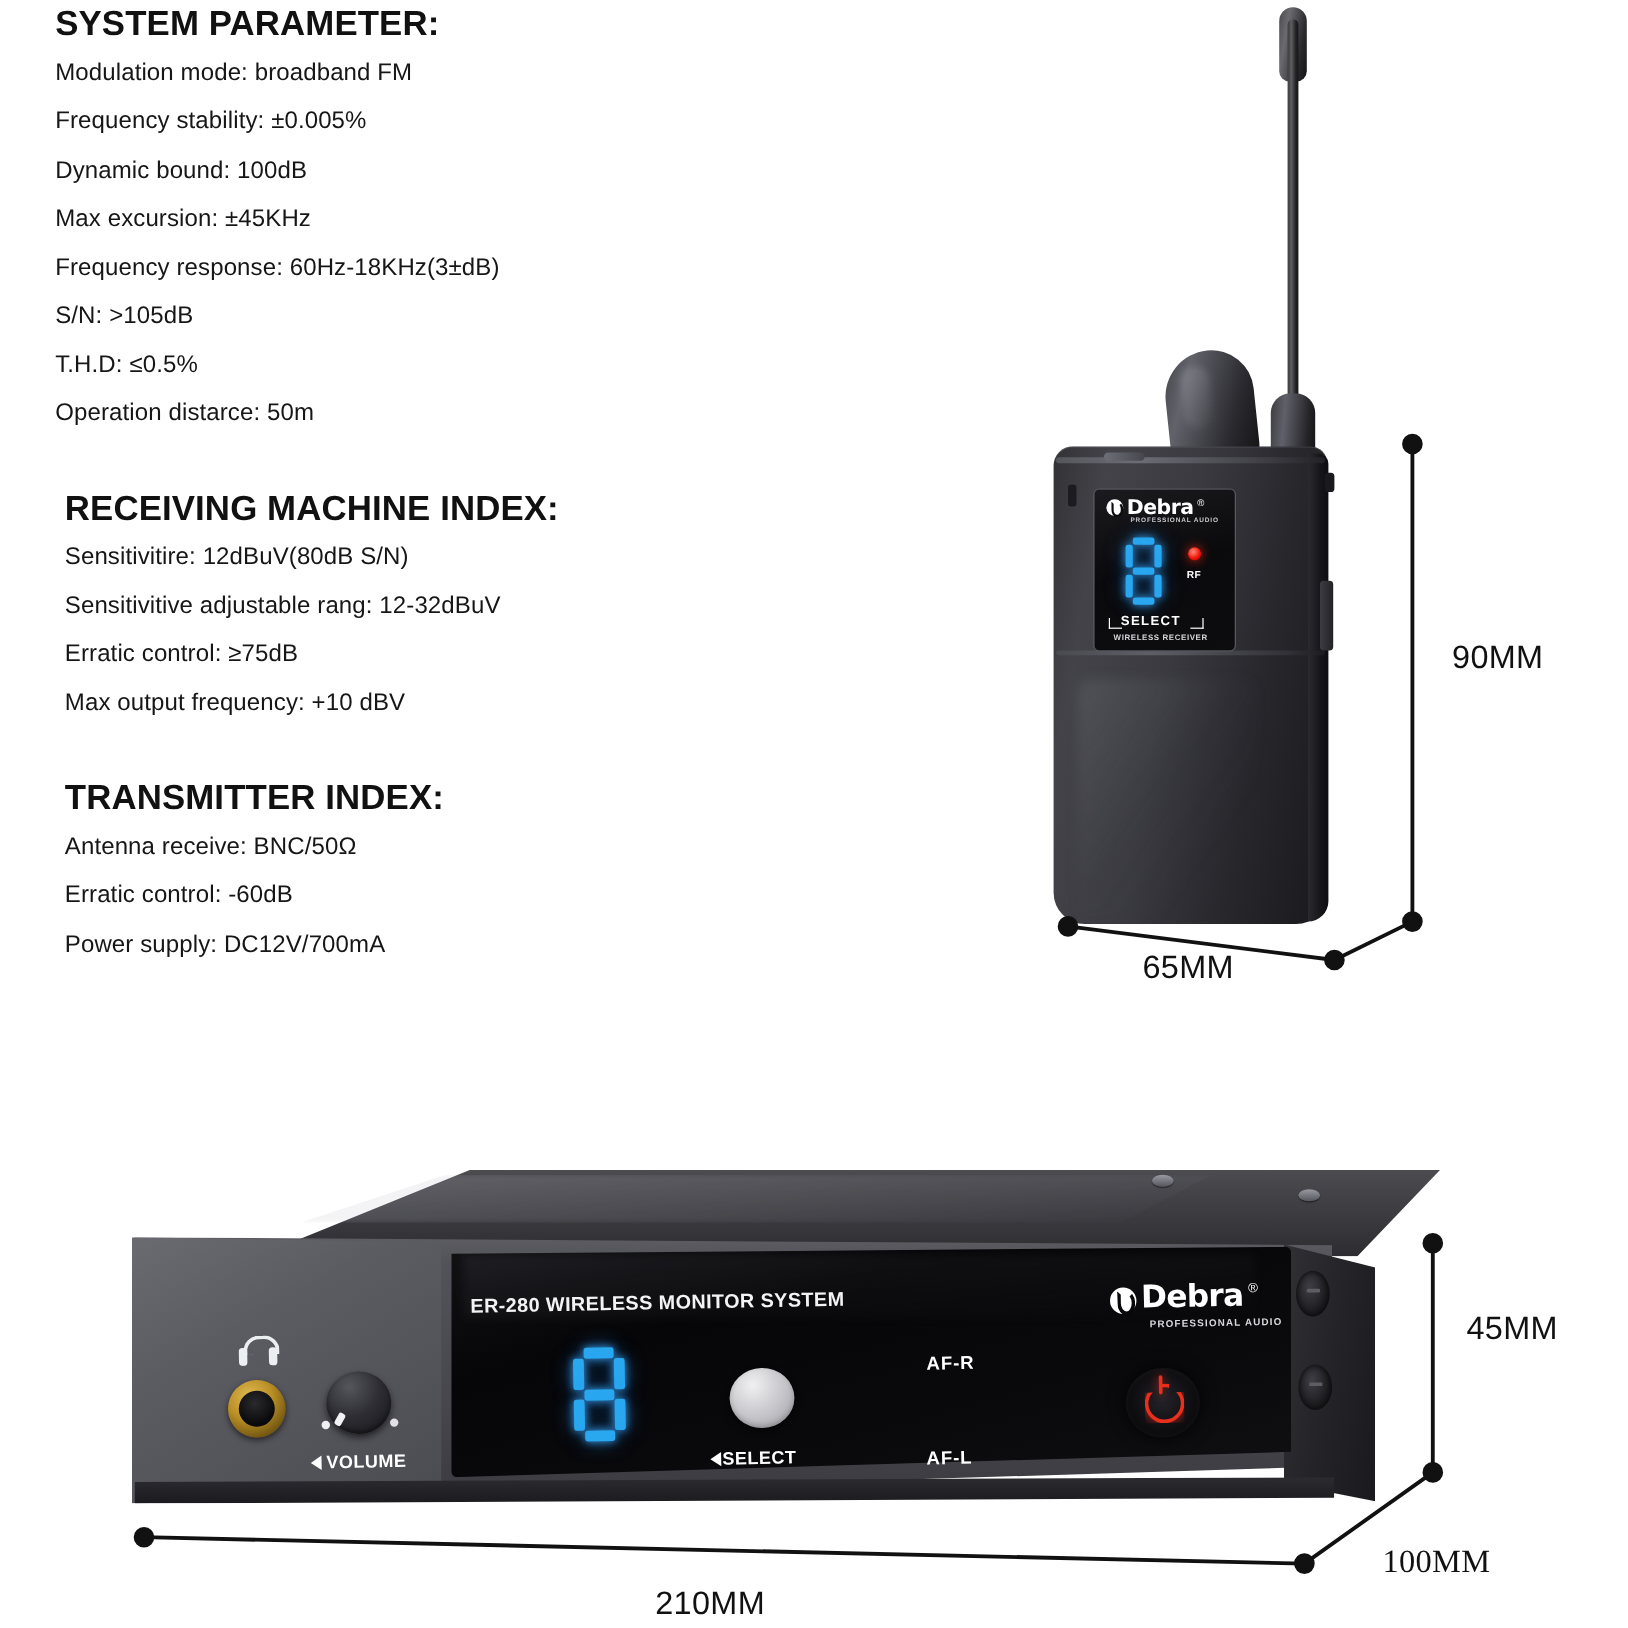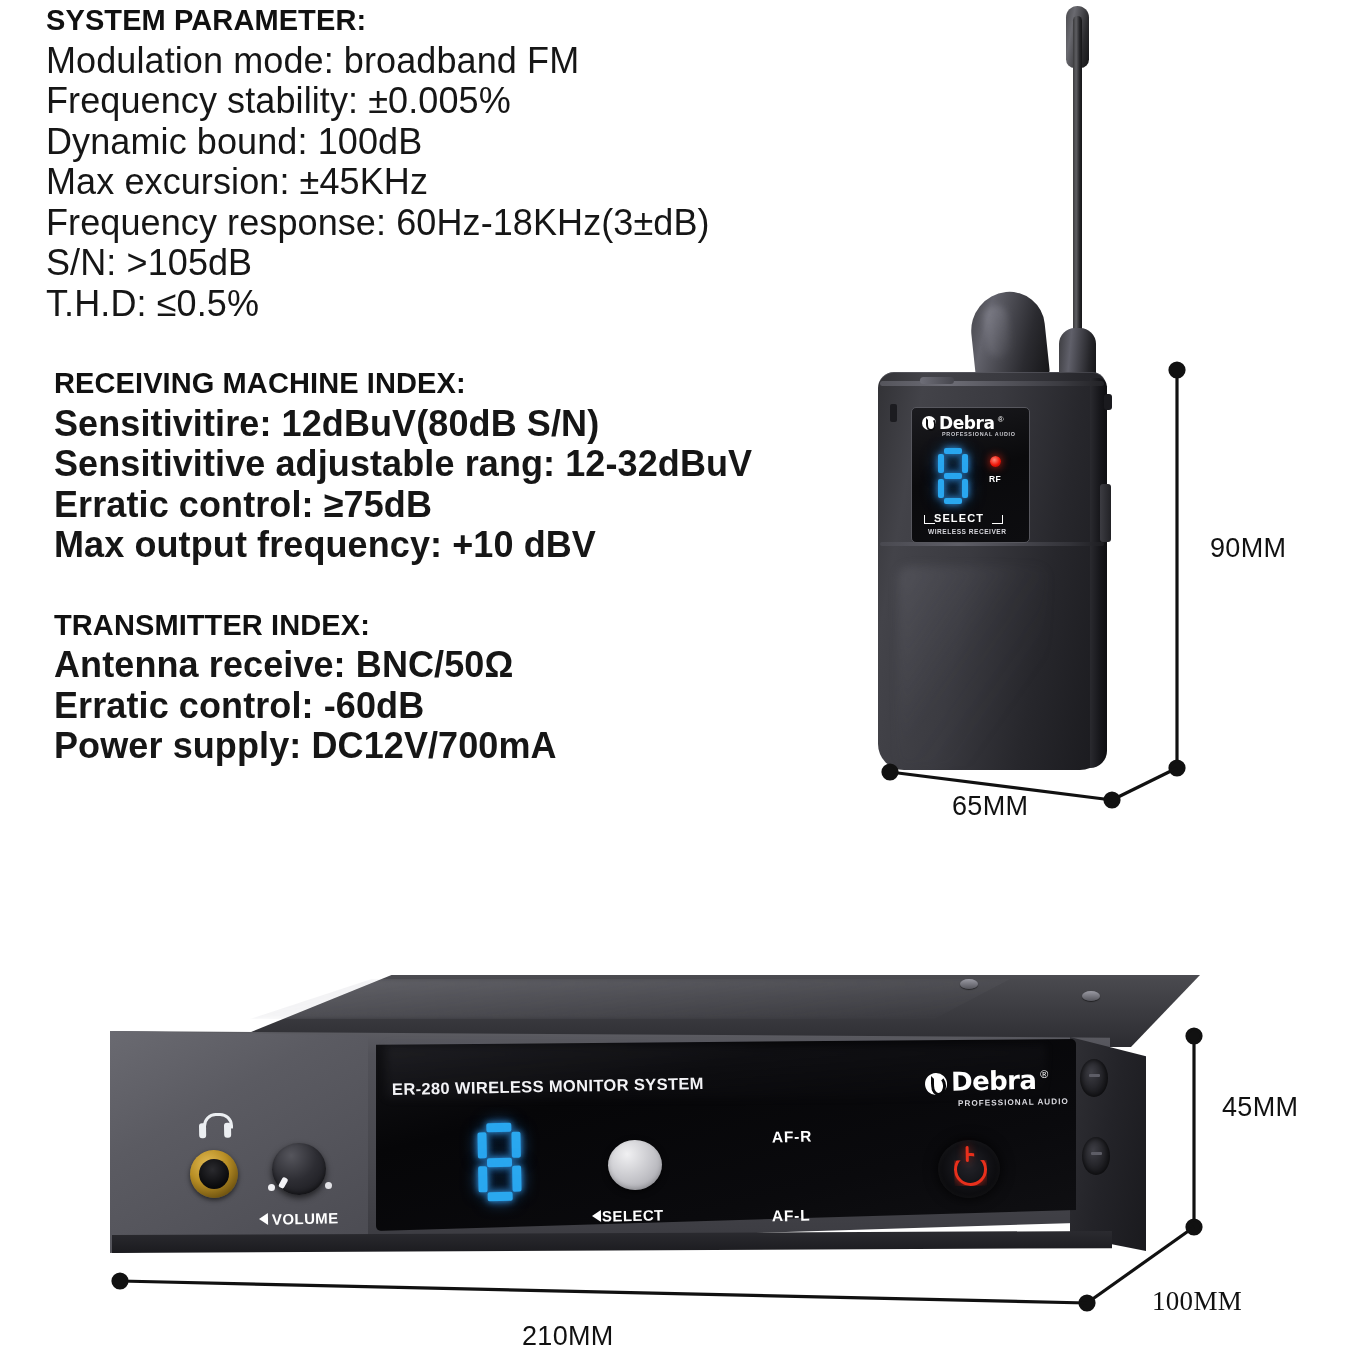--- a/index.html
+++ b/index.html
@@ -10,24 +10,24 @@
   }
 
   
   .spec-block{position:absolute;left:46px;top:0px;width:790px;}
   .spec-heading{
     font-size:29px;font-weight:700;letter-spacing:.1px;
     line-height:40.5px;white-space:nowrap;color:#111;
   }
   .spec-heading.indent{margin-left:8px;}
   .spec-line{
-    font-size:36px;font-weight:400;letter-spacing:.1px;
+    font-size:20px;font-weight:400;letter-spacing:.1px;
     line-height:40.5px;white-space:nowrap;color:#161616;
   }
-  .spec-line.indent{margin-left:8px;font-weight:bold;}
+  .spec-line.indent{margin-left:8px;}
   .gap{height:39px;}
 
   
   .bodypack-wrap{position:absolute;left:868px;top:6px;width:300px;height:790px;}
 
   .antenna-rod{
     position:absolute;left:205px;top:10px;width:9px;height:335px;
     background:linear-gradient(90deg,#3a3a3c 0%,#5e5e62 35%,#242427 75%,#151517 100%);
     border-radius:5px;
   }
@@ -336,20 +336,21 @@
 
 <div class="spec-block" id="spec-block">
     <div class="spec-heading">SYSTEM PARAMETER:</div>
     <div class="spec-line">Modulation mode:  broadband FM</div>
     <div class="spec-line">Frequency stability:  ±0.005%</div>
     <div class="spec-line">Dynamic bound:  100dB</div>
     <div class="spec-line">Max excursion:  ±45KHz</div>
     <div class="spec-line">Frequency response:  60Hz-18KHz(3±dB)</div>
     <div class="spec-line">S/N:  &gt;105dB</div>
     <div class="spec-line">T.H.D:  ≤0.5%</div>
+    <div class="spec-line">Operation distarce:  50m</div>
     <div class="gap"></div>
     <div class="spec-heading indent">RECEIVING MACHINE INDEX:</div>
     <div class="spec-line indent">Sensitivitire:  12dBuV(80dB S/N)</div>
     <div class="spec-line indent">Sensitivitive adjustable rang:  12-32dBuV</div>
     <div class="spec-line indent">Erratic control:  ≥75dB</div>
     <div class="spec-line indent">Max output frequency:  +10 dBV</div>
     <div class="gap"></div>
     <div class="spec-heading indent">TRANSMITTER INDEX:</div>
     <div class="spec-line indent">Antenna receive:  BNC/50Ω</div>
     <div class="spec-line indent">Erratic control:  -60dB</div>
@@ -490,13 +491,13 @@
 
     <line x1="120" y1="1281" x2="1087" y2="1303"></line>
     <circle cx="120" cy="1281" r="7"></circle>
   </g>
 </svg>
 
 <div class="dim-label" style="left:1210px;top:533px;">90MM</div>
 <div class="dim-label" style="left:952px;top:791px;">65MM</div>
 <div class="dim-label" style="left:1222px;top:1092px;">45MM</div>
 <div class="dim-label" style="left:1152px;top:1286px;font-family:Liberation Serif, serif;">100MM</div>
-<div class="dim-label" style="left:522px;top:1321px;">210MM</div>
+<div class="dim-label" style="left:546px;top:1321px;">210MM</div>
 
 </body></html>

